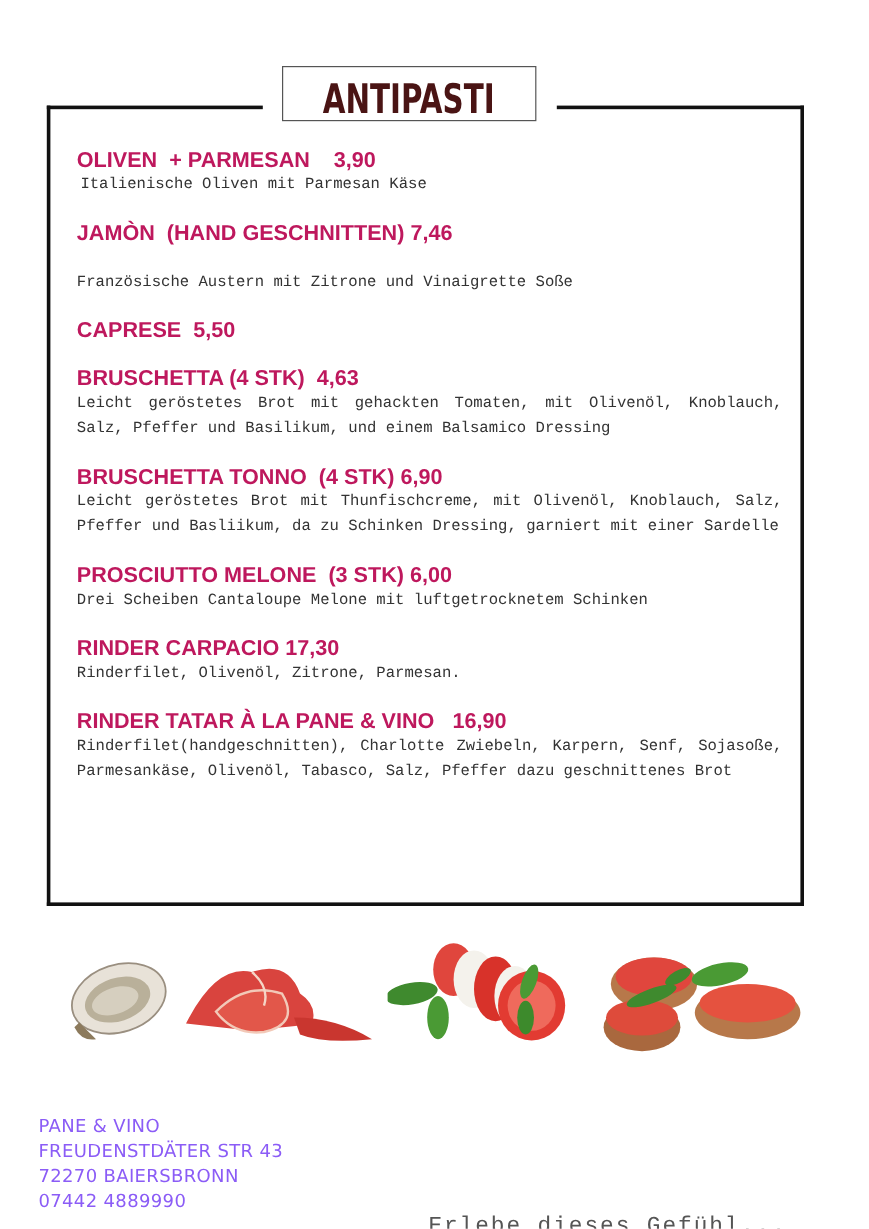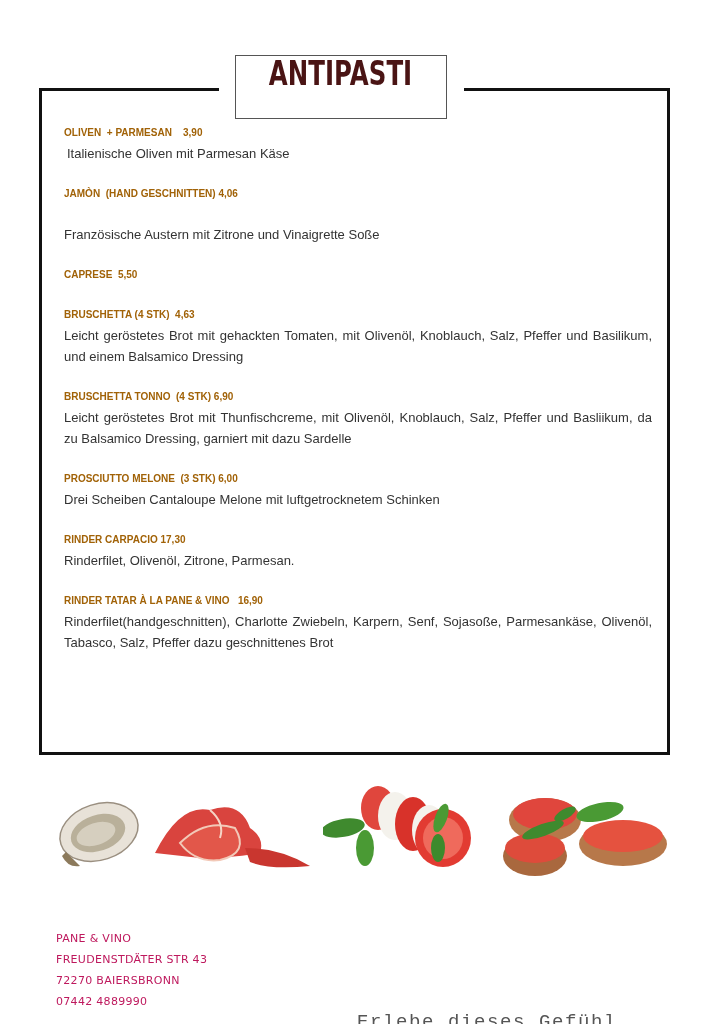--- a/index.html
+++ b/index.html
@@ -6,50 +6,50 @@
     html, body { width: 724px; height: 1024px; background: #ffffff; overflow: hidden; }
     body { position: relative; font-family: "Liberation Sans", "DejaVu Sans", sans-serif; color: #222; }
 
     .frame-left { position: absolute; left: 39px; top: 88px; width: 3px; height: 667px; background: #111; }
     .frame-right { position: absolute; left: 667px; top: 88px; width: 3px; height: 667px; background: #111; }
     .frame-bottom { position: absolute; left: 39px; top: 752px; width: 631px; height: 3px; background: #111; }
     .frame-top-left { position: absolute; left: 39px; top: 88px; width: 180px; height: 3px; background: #111; }
     .frame-top-right { position: absolute; left: 464px; top: 88px; width: 206px; height: 3px; background: #111; }
 
     .title-box {
-      position: absolute; left: 235px; top: 55px; width: 212px; height: 64px;
+      position: absolute; left: 235px; top: 55px; width: 212px; height: 46px;
       border: 1.5px solid #555;
-      display: flex; align-items: flex-start; justify-content: center;
+      display: flex; align-items: flex-end; justify-content: center;
     }
     .title-text {
       font-family: "DejaVu Sans", sans-serif;
       font-weight: bold; font-size: 34px; letter-spacing: 0px;
       color: #4a1414; transform: scaleX(0.72); transform-origin: center;
       line-height: 1;
     }
 
     .menu { position: absolute; left: 64px; top: 123px; width: 588px; }
     .item { margin-bottom: 20px; }
     .item-name {
-      font-family: "Liberation Sans", sans-serif; font-weight: bold; font-size: 10px;
-      color: #a16207; line-height: 20px; white-space: pre;
+      font-family: "Liberation Sans", sans-serif; font-weight: bold; font-size: 18px;
+      color: #be185d; line-height: 20px; white-space: pre;
     }
     .item-desc {
-      font-family: Liberation Sans, sans-serif; font-size: 13px; color: #333;
+      font-family: Liberation Mono, monospace; font-size: 13px; color: #333;
       line-height: 21px; text-align: justify;
     }
     .item-desc.indent { padding-left: 3px; }
 
     .photos { position: absolute; left: 40px; top: 778px; width: 640px; height: 110px; }
     .photo { position: absolute; }
 
     .address {
       position: absolute; left: 32px; top: 928px;
-      font-family: "DejaVu Sans", sans-serif; font-size: 11px; color: #be185d;
-      line-height: 21px; letter-spacing: 0.3px; margin-left: 24px;
+      font-family: "DejaVu Sans", sans-serif; font-size: 15px; color: #8b5cf6;
+      line-height: 21px; letter-spacing: 0.3px;
     }
     .tagline {
       position: absolute; left: 357px; top: 1011px;
       font-family: "Liberation Mono", "DejaVu Sans Mono", monospace; font-size: 19px;
       color: #555; letter-spacing: 1.6px;
     }
   </style>
 </head>
 <body>
 
@@ -62,35 +62,35 @@
 <div class="title-box">
   <span class="title-text">ANTIPASTI</span>
 </div>
 
 <div class="menu">
   <div class="item">
     <div class="item-name">OLIVEN  + PARMESAN    3,90</div>
     <div class="item-desc indent">Italienische Oliven mit Parmesan Käse</div>
   </div>
   <div class="item">
-    <div class="item-name">JAMÒN  (HAND GESCHNITTEN) 4,06</div>
+    <div class="item-name">JAMÒN  (HAND GESCHNITTEN) 7,46</div>
   </div>
   <div class="item">
     <div class="item-desc">Französische Austern mit Zitrone und Vinaigrette Soße</div>
   </div>
   <div class="item">
     <div class="item-name">CAPRESE  5,50</div>
   </div>
   <div class="item">
     <div class="item-name">BRUSCHETTA (4 STK)  4,63</div>
     <div class="item-desc">Leicht geröstetes Brot mit gehackten Tomaten, mit Olivenöl, Knoblauch, Salz, Pfeffer und Basilikum, und einem Balsamico Dressing</div>
   </div>
   <div class="item">
     <div class="item-name">BRUSCHETTA TONNO  (4 STK) 6,90</div>
-    <div class="item-desc">Leicht geröstetes Brot mit Thunfischcreme, mit Olivenöl, Knoblauch, Salz, Pfeffer und Basliikum, da zu Balsamico Dressing, garniert mit dazu Sardelle</div>
+    <div class="item-desc">Leicht geröstetes Brot mit Thunfischcreme, mit Olivenöl, Knoblauch, Salz, Pfeffer und Basliikum, da zu Schinken Dressing, garniert mit einer Sardelle</div>
   </div>
   <div class="item">
     <div class="item-name">PROSCIUTTO MELONE  (3 STK) 6,00</div>
     <div class="item-desc">Drei Scheiben Cantaloupe Melone mit luftgetrocknetem Schinken</div>
   </div>
   <div class="item">
     <div class="item-name">RINDER CARPACIO 17,30</div>
     <div class="item-desc">Rinderfilet, Olivenöl, Zitrone, Parmesan.</div>
   </div>
   <div class="item">

